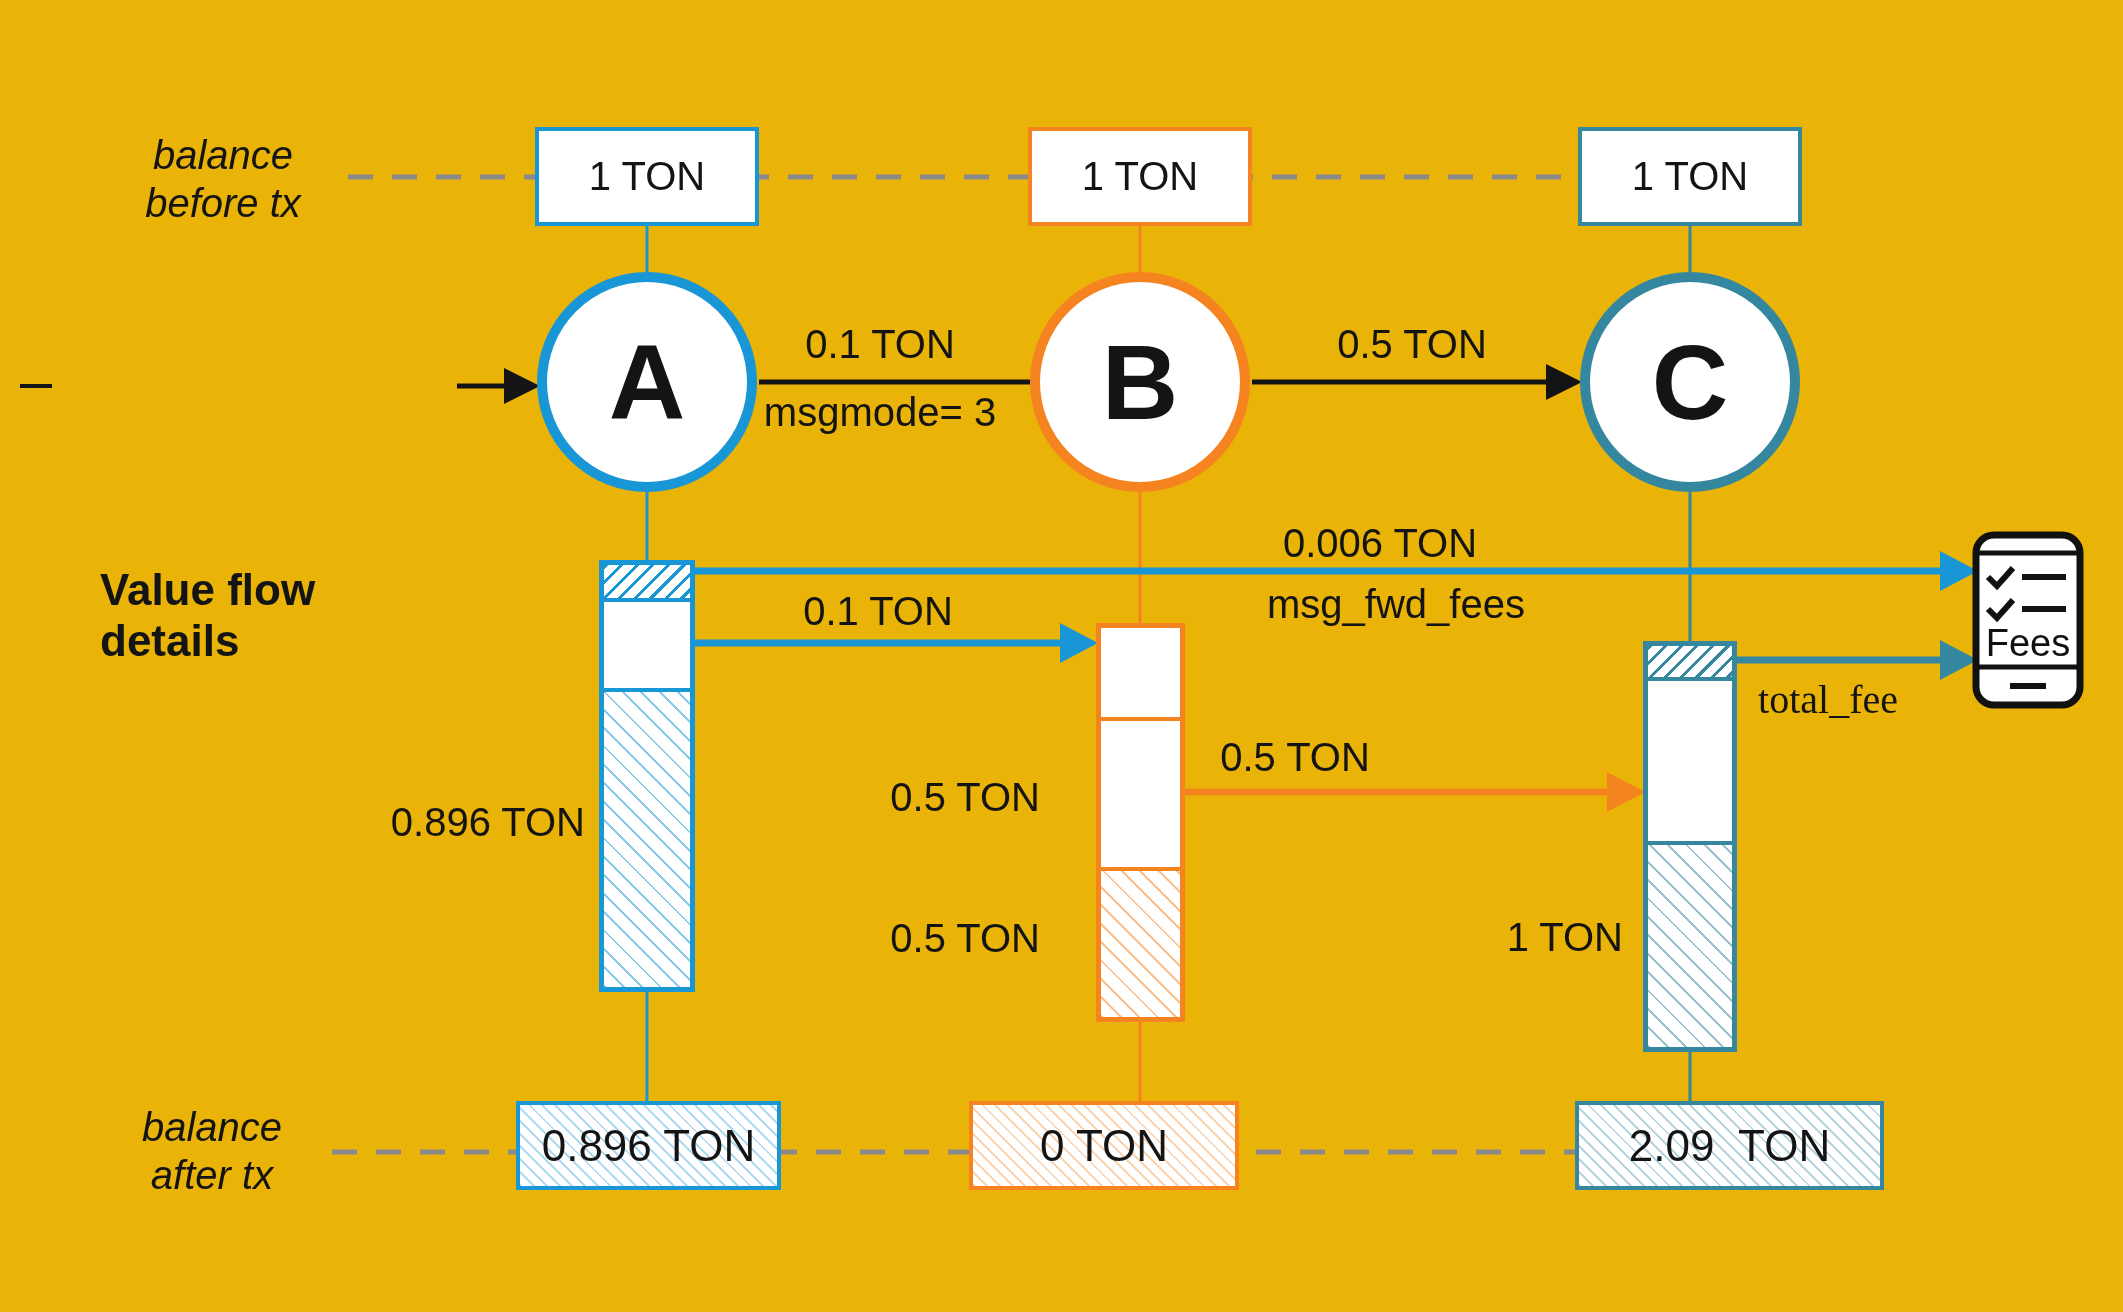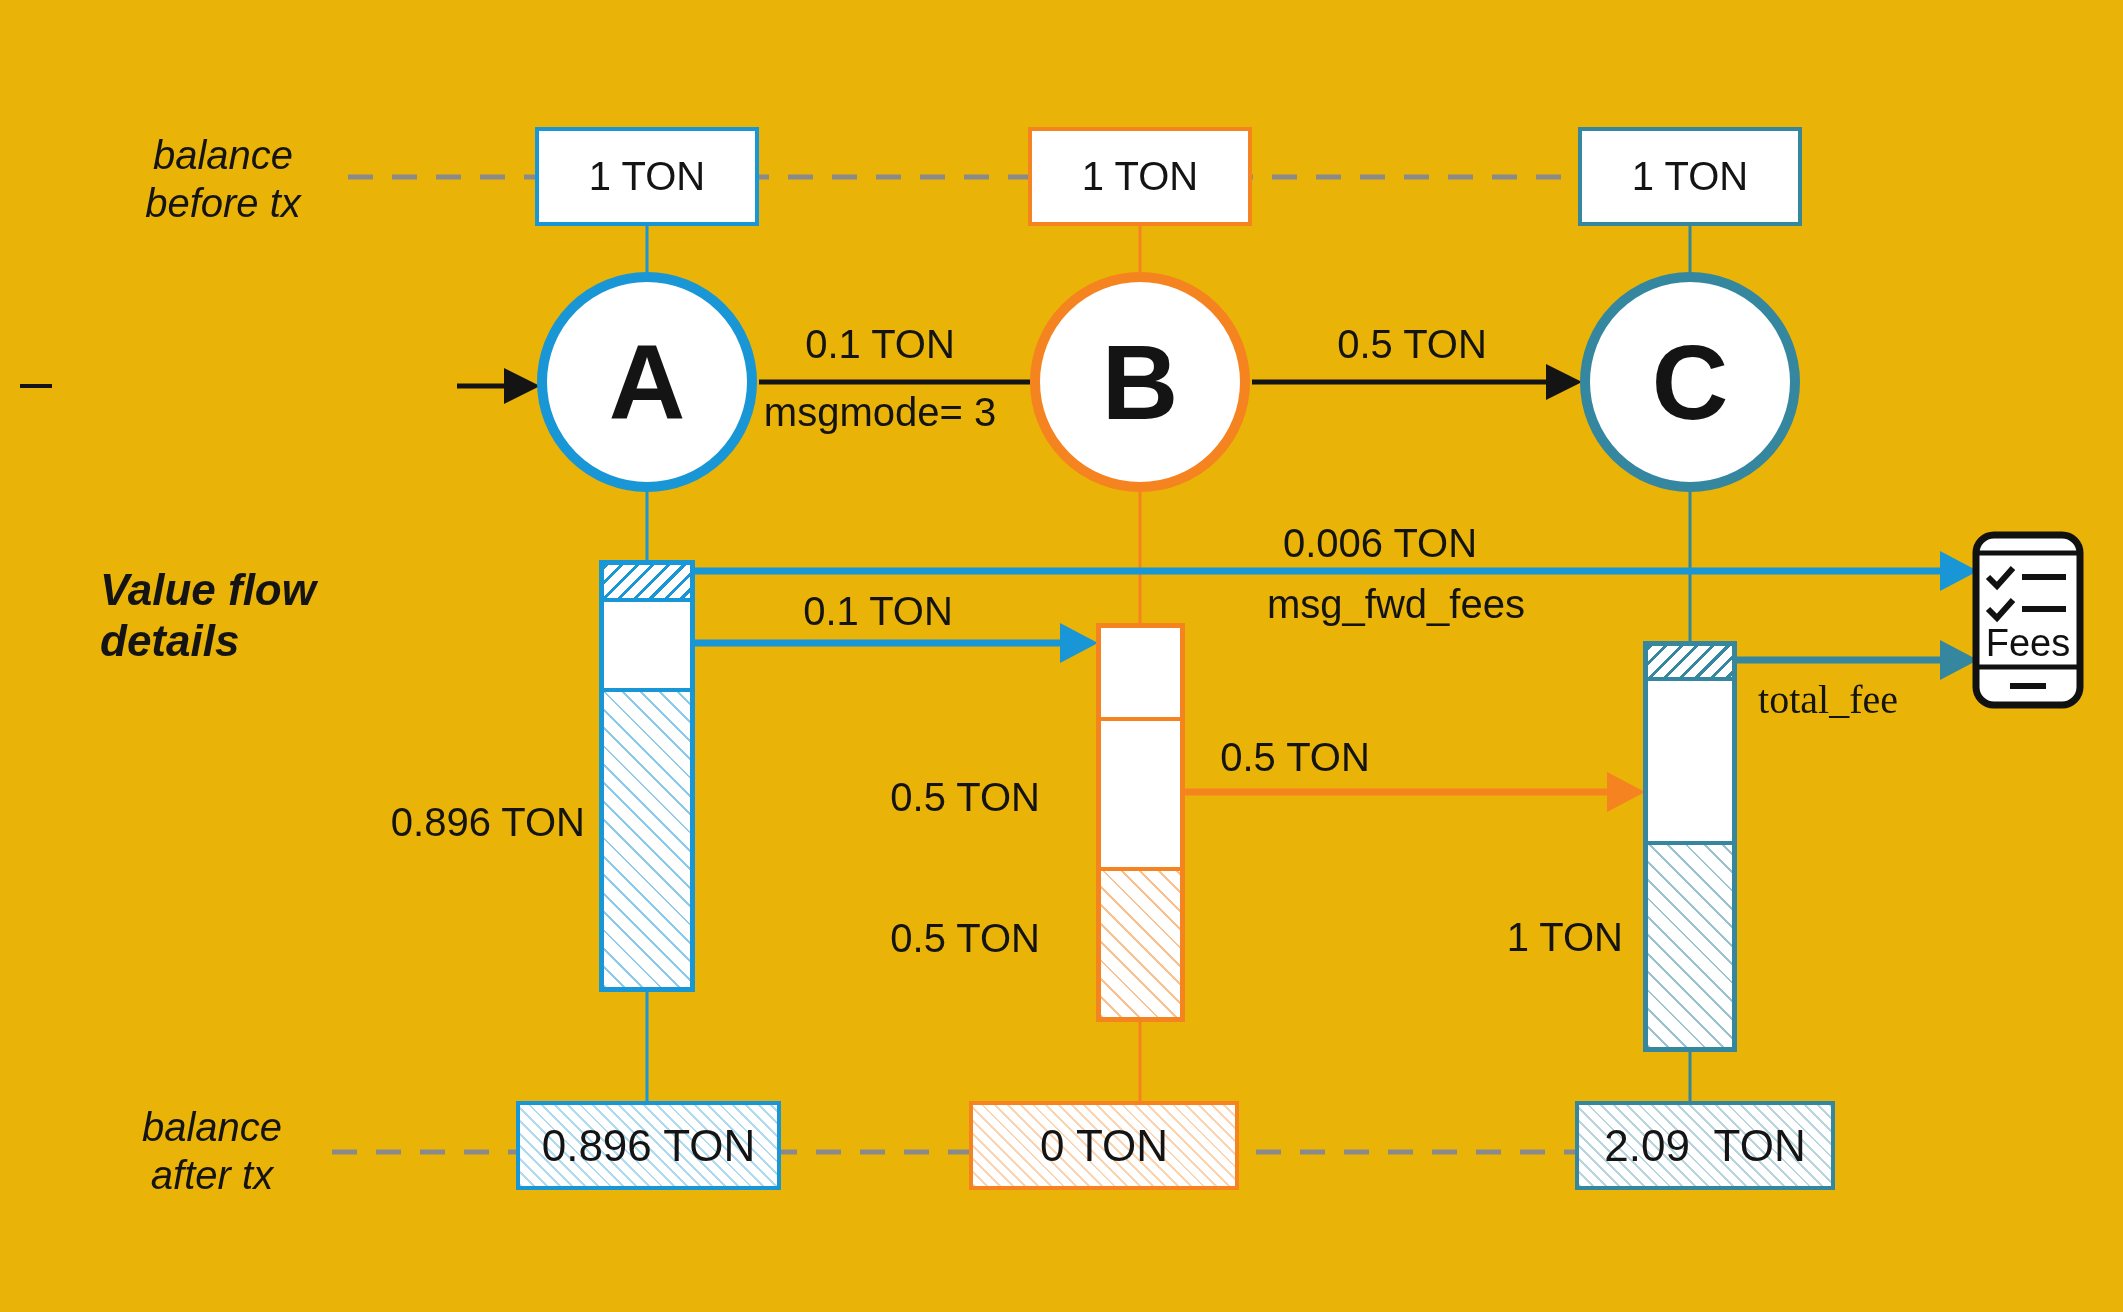--- a/index.html
+++ b/index.html
@@ -7,21 +7,21 @@
        font-family:"Liberation Sans","DejaVu Sans",sans-serif;color:#141414;}
   .stage{position:relative;width:2123px;height:1312px;background:#eab308;}
   .wires{position:absolute;left:0;top:0;pointer-events:none;}
 
   
   .lbl{position:absolute;transform:translate(-50%,-50%);font-size:40px;
        color:#141414;white-space:nowrap;line-height:1.1;}
   .lbl.right{transform:translate(-100%,-50%);}
   .lbl.left{transform:translate(0,-50%);}
   .italic{font-style:italic;}
-  .boldital{font-style:italic;font-weight:700;font-size:44px;}
+  .boldital{font-weight:700;font-size:44px;}
 
   
   .tbox{position:absolute;box-sizing:border-box;width:224px;height:99px;
         background:#fff;border:4px solid;display:flex;align-items:center;
         justify-content:center;font-size:40px;}
 
   
   .circle{position:absolute;box-sizing:border-box;width:220px;height:220px;
           border-radius:50%;background:#fff;border:10px solid;display:flex;
           align-items:center;justify-content:center;font-size:106px;font-weight:700;
@@ -194,17 +194,17 @@
     <line x1="5" y1="136" x2="107" y2="136" stroke="#111" stroke-width="5"></line>
     <line x1="38" y1="155" x2="74" y2="155" stroke="#111" stroke-width="6"></line>
   </svg>
 
   <div class="bbox bbox-blue c-blue" style="left:516px;top:1101px;width:265px;">
     <span>0.896 TON</span>
   </div>
   <div class="bbox bbox-orange c-orange" style="left:969px;top:1101px;width:270px;">
     <span>0 TON</span>
   </div>
-  <div class="bbox bbox-teal c-teal" style="left:1575px;top:1101px;width:260px;">
+  <div class="bbox bbox-teal c-teal" style="left:1575px;top:1101px;width:309px;">
     <span>2.09  TON</span>
   </div>
 
 </div>
 
 </body></html>

